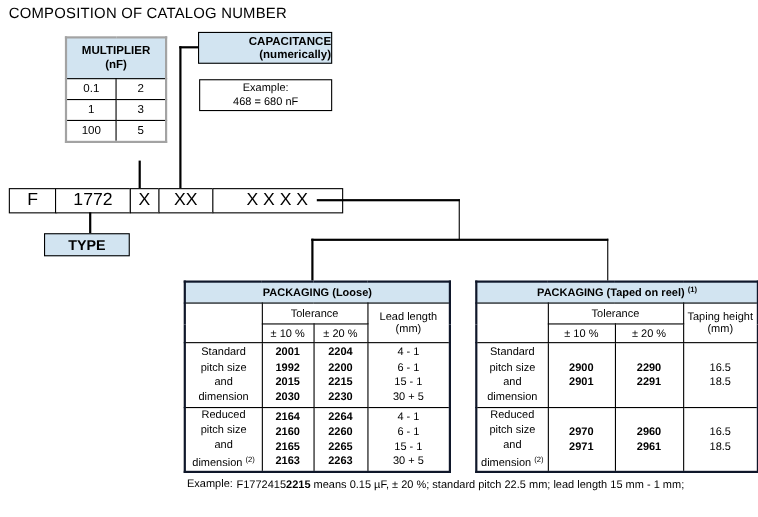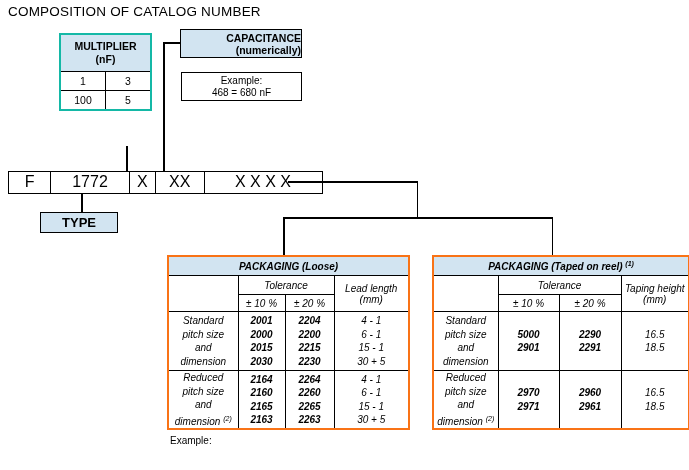--- a/index.html
+++ b/index.html
@@ -13,21 +13,21 @@
 
   .page-title {
     position:absolute; left:8px; top:4px;
     font-size:13.5px; font-weight:normal; letter-spacing:0.2px;
   }
 
   
   .blue { background:#d2e4f1; }
 
   
-  .mult-table { position:absolute; border-collapse:collapse; border:2px solid #14b8a6; }
+  .mult-table { position:absolute; border-collapse:collapse; border:2px solid #a3a3a3; }
   .mult-table td {
     border:1px solid #000; width:44px; height:18px;
     text-align:center; font-size:10.5px; padding:0;
   }
   .mult-head { height:36px !important; font-weight:bold; line-height:13px; }
 
   
   .cap-box {
     position:absolute; left:180px; top:29px; width:122px; height:29px;
     border:1.5px solid #000; box-sizing:border-box;
@@ -48,28 +48,27 @@
   }
 
   
   .cat-row { position:absolute; left:8px; top:171px; display:flex; }
   .cat-cell {
     border:1.5px solid #000; box-sizing:border-box; height:22.5px;
     display:flex; align-items:center; justify-content:center;
     font-size:16px; background:#fff;
   }
   .cat-cell + .cat-cell { margin-left:-1.5px; }
-  .cw0 { width:43.5px; } .cw1 { width:80px; } .cw2 { width:27.5px; }
+  .cw0 { width:43.5px; } .cw1 { width:69px; } .cw2 { width:27.5px; }
   .cw3 { width:50.5px; } .cw4 { width:119px; }
 
   
   .pkg-table {
-    position:absolute; border-collapse:collapse; border:2px solid #f97316;
+    position:absolute; border-collapse:collapse; border:2px solid #0f172a;
     table-layout:fixed;
-    font-style:italic;
   }
   .pkg-table td {
     border:1px solid #000; padding:0 2px; text-align:center;
     vertical-align:middle; font-size:10px;
   }
   .pkg-title-cell { height:18px; font-weight:bold; font-size:10.5px; }
   .tol-cell { height:18px; }
   .pct-cell { height:16px;margin-left:24px; }
   .data-cell { height:58px; line-height:13.5px; }
   .data-cell-2 { height:56px; line-height:13.5px; }
@@ -85,20 +84,24 @@
 
 <div class="page-title">COMPOSITION OF CATALOG NUMBER</div>
 
 <table class="mult-table" style="left:59px; top:33px;">
   <tbody>
       <tr>
     <td colspan="2" class="blue mult-head">
       <div>MULTIPLIER</div>
       <div>(nF)</div>
     </td>
+  </tr>
+  <tr>
+    <td>0.1</td>
+    <td>2</td>
   </tr>
   <tr>
     <td>1</td>
     <td>3</td>
   </tr>
   <tr>
     <td>100</td>
     <td>5</td>
   </tr>
 </tbody>
@@ -160,21 +163,21 @@
   </tr>
   <tr>
     <td class="data-cell">
       <div>Standard</div>
       <div>pitch size</div>
       <div>and</div>
       <div>dimension</div>
     </td>
     <td class="data-cell num">
       <div>2001</div>
-      <div>2000</div>
+      <div>1992</div>
       <div>2015</div>
       <div>2030</div>
     </td>
     <td class="data-cell num">
       <div>2204</div>
       <div>2200</div>
       <div>2215</div>
       <div>2230</div>
     </td>
     <td class="data-cell">
@@ -239,21 +242,21 @@
     <td class="pct-cell">± 20 %</td>
   </tr>
   <tr>
     <td class="data-cell">
       <div>Standard</div>
       <div>pitch size</div>
       <div>and</div>
       <div>dimension</div>
     </td>
     <td class="data-cell num">
-      <div>5000</div>
+      <div>2900</div>
       <div>2901</div>
     </td>
     <td class="data-cell num">
       <div>2290</div>
       <div>2291</div>
     </td>
     <td class="data-cell">
       <div>16.5</div>
       <div>18.5</div>
     </td>
@@ -276,13 +279,16 @@
     <td class="data-cell-2">
       <div>16.5</div>
       <div>18.5</div>
     </td>
   </tr>
 </tbody>
   </table>
 
 <div class="note-label">Example:</div>
 <div class="note-lines">
+  <div>
+    <span>F1772415</span><b>2215</b><span> means 0.15 µF, ± 20 %; standard pitch 22.5 mm; lead length 15 mm - 1 mm;</span>
+  </div>
 </div>
 
 </body></html>

